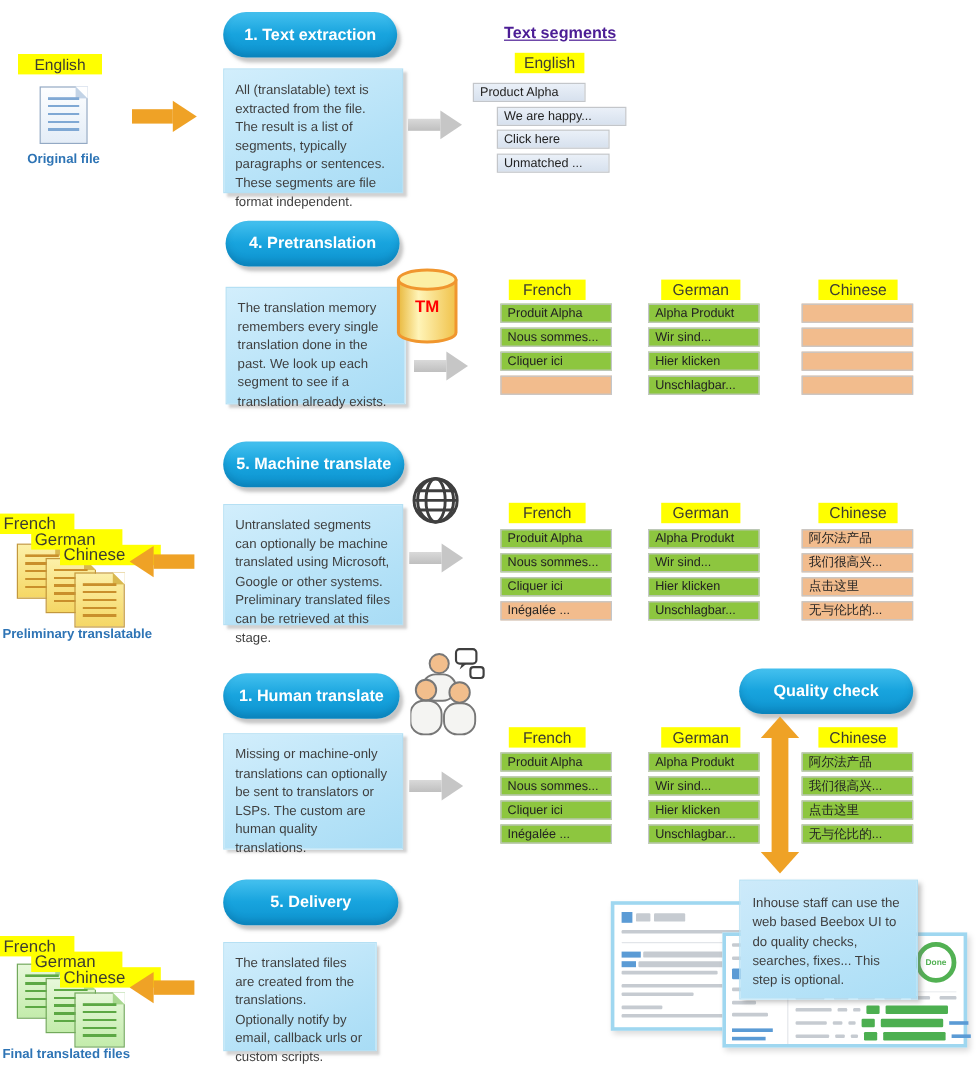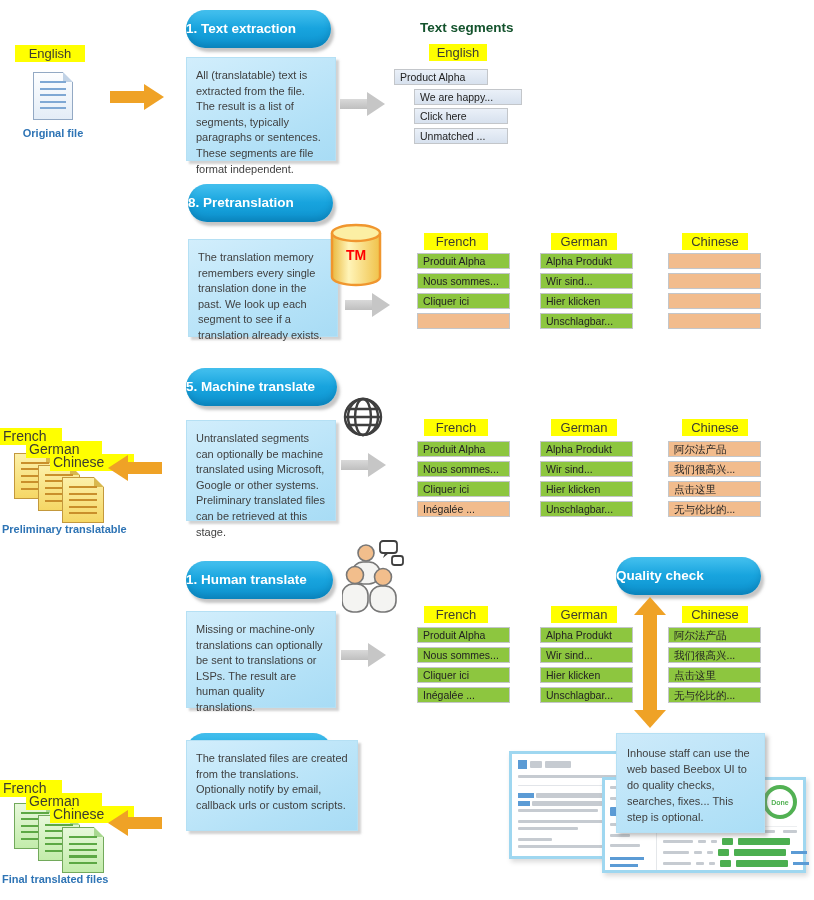--- a/index.html
+++ b/index.html
@@ -3,21 +3,21 @@
 <meta charset="utf-8">
 <style>
   * { margin:0; padding:0; box-sizing:border-box; }
   html,body { width:814px; height:900px; background:#ffffff;
     font-family:"Liberation Sans", sans-serif; position:relative; overflow:hidden; }
   .abs { position:absolute; }
 
   
   .pill { position:absolute; height:38px; border-radius:19px;
     background:linear-gradient(180deg,#45c1ef 0%,#18a4de 48%,#0d93cf 100%);
-    color:#fff; font-weight:bold; font-size:13.5px; line-height:38px;
+    color:#fff; font-weight:bold; font-size:13.5px; text-align:center; line-height:38px;
     box-shadow:3px 4px 3px rgba(150,150,150,.55), inset 0 -4px 6px rgba(0,70,110,.22); }
 
   
   .desc { position:absolute; background:linear-gradient(155deg,#d2eefc 0%,#b3e1f7 70%,#a8dcf5 100%);
     border:1px solid #b5e0f4; color:#3f3f3f; font-size:11px; line-height:1.42;
     padding:10px 9px; box-shadow:3px 3px 2px rgba(165,165,165,.5); }
 
   
   .ylabel { position:absolute; background:#ffff00; color:#3d3d30; font-size:13px;
     height:17px; line-height:17px; text-align:center; white-space:nowrap; }
@@ -25,21 +25,21 @@
 
   
   .cell { position:absolute; width:93px; height:16px; border:1px solid #c3c6ca;
     font-size:10.5px; line-height:14px; padding-left:5px; color:#222;
     overflow:hidden; white-space:nowrap; }
   .cell.g { background:#8dc63f; }
   .cell.o { background:#f2bc8d; }
   .cell.b { background:linear-gradient(180deg,#eaf0f8,#d7e1ee); }
 
   .cap { position:absolute; color:#2e74b5; font-weight:bold; font-size:11px; white-space:nowrap; }
-  .h-title { position:absolute; color:#14532d; font-weight:bold; font-size:13.5px; }
+  .h-title { position:absolute; color:#4c1d95; font-weight:bold; font-size:13.5px;text-decoration:underline; }
 
   
   .doc { position:absolute; width:42px; height:46px;
     border:1px solid var(--bd); background:linear-gradient(180deg,var(--bg1),var(--bg2)); }
   .doc::before { content:""; position:absolute; top:-1px; right:-1px;
     border-style:solid; border-width:0 10px 10px 0;
     border-color:transparent #ffffff var(--fold) transparent; }
   .doc .lines { position:absolute; left:6px; right:6px; top:8px; bottom:6px;
     background:repeating-linear-gradient(180deg,var(--ln) 0 2px,transparent 2px 6.5px); }
   .doc.blue   { --bg1:#fdfeff; --bg2:#e4edf7; --bd:#93a9c4; --ln:#7fa8d4; --fold:#c2d3e6; }
@@ -103,21 +103,21 @@
     <div class="tip"></div>
   </div>
 
 <div class="h-title" style="left:420px;top:20px">Text segments</div>
 <div class="ylabel" style="left:429px;top:44px;width:58px">English</div>
 <div class="cell b" style="left:394px;top:69px;width:94px">Product Alpha</div>
 <div class="cell b" style="left:414px;top:89px;width:108px">We are happy...</div>
 <div class="cell b" style="left:414px;top:108px;width:94px">Click here</div>
 <div class="cell b" style="left:414px;top:128px;width:94px">Unmatched ...</div>
 
-<div class="pill" style="left:188px;top:184px;width:145px">8. Pretranslation</div>
+<div class="pill" style="left:188px;top:184px;width:145px">4. Pretranslation</div>
 <div class="desc" style="left:188px;top:239px;width:150px;height:98px">The translation memory remembers every single translation done in the past. We look up each segment to see if a translation already exists.</div>
 
 <svg class="abs" style="left:328px;top:222px;z-index:2" width="56" height="66" viewBox="0 0 56 66">
   <defs>
       <linearGradient id="cg" x1="0" y1="0" x2="1" y2="0">
     <stop offset="0" stop-color="#e9b93f"></stop>
         <stop offset="0.35" stop-color="#fff4b8"></stop>
         <stop offset="1" stop-color="#f0c24a"></stop>
   </linearGradient>
     </defs>
@@ -208,21 +208,21 @@
   <rect x="10" y="22" width="28" height="22" rx="11" fill="#f4f4f2" stroke="#777" stroke-width="1.6"></rect>
   <circle cx="24" cy="13" r="8" fill="#f2be8c" stroke="#777" stroke-width="1.6"></circle>
   <rect x="38" y="1" width="17" height="12" rx="3" fill="#fff" stroke="#3f3f3f" stroke-width="1.8"></rect>
   <path d="M43 13 l-2 5 l6 -5 z" fill="#3f3f3f"></path>
   <rect x="50" y="16" width="11" height="9" rx="2.5" fill="#fff" stroke="#3f3f3f" stroke-width="1.8"></rect>
   <rect x="0" y="44" width="26" height="28" rx="11" fill="#f4f4f2" stroke="#777" stroke-width="1.6"></rect>
   <circle cx="13" cy="35" r="8.5" fill="#f2be8c" stroke="#777" stroke-width="1.6"></circle>
   <rect x="28" y="46" width="26" height="26" rx="11" fill="#f4f4f2" stroke="#777" stroke-width="1.6"></rect>
   <circle cx="41" cy="37" r="8.5" fill="#f2be8c" stroke="#777" stroke-width="1.6"></circle>
 </svg>
-<div class="desc" style="left:186px;top:611px;width:150px;height:97px">Missing or machine-only translations can optionally be sent to translations or LSPs. The result are human quality translations.</div>
+<div class="desc" style="left:186px;top:611px;width:150px;height:97px">Missing or machine-only translations can optionally be sent to translators or LSPs. The custom are human quality translations.</div>
 <div class="arrow-gray" style="left:341px;top:643px">
     <div class="shaft"></div>
     <div class="tip"></div>
   </div>
 
 <div class="pill" style="left:616px;top:557px;width:145px">Quality check</div>
 <div class="dbl">
     <div class="up"></div>
     <div class="vshaft"></div>
     <div class="down"></div>
@@ -240,21 +240,21 @@
 <div class="cell g" style="left:540px;top:667px">Hier klicken</div>
 <div class="cell g" style="left:540px;top:687px">Unschlagbar...</div>
 
 <div class="ylabel" style="left:682px;top:606px;width:66px">Chinese</div>
 <div class="cell g" style="left:668px;top:627px">阿尔法产品</div>
 <div class="cell g" style="left:668px;top:647px">我们很高兴...</div>
 <div class="cell g" style="left:668px;top:667px">点击这里</div>
 <div class="cell g" style="left:668px;top:687px">无与伦比的...</div>
 
 <div class="pill" style="left:186px;top:733px;width:146px">5. Delivery</div>
-<div class="desc" style="left:186px;top:740px;width:172px;height:91px">The translated files are created from the translations. Optionally notify by email, callback urls or custom scripts.</div>
+<div class="desc" style="left:186px;top:785px;width:128px;height:91px">The translated files are created from the translations. Optionally notify by email, callback urls or custom scripts.</div>
 
 <div class="abs" style="left:0;top:775px;width:175px;height:120px">
   <div class="doc green" style="left:14px;top:28px">
       <div class="lines"></div>
     </div>
   <div class="doc green" style="left:38px;top:40px">
       <div class="lines"></div>
     </div>
   <div class="doc green" style="left:62px;top:52px">
       <div class="lines"></div>

